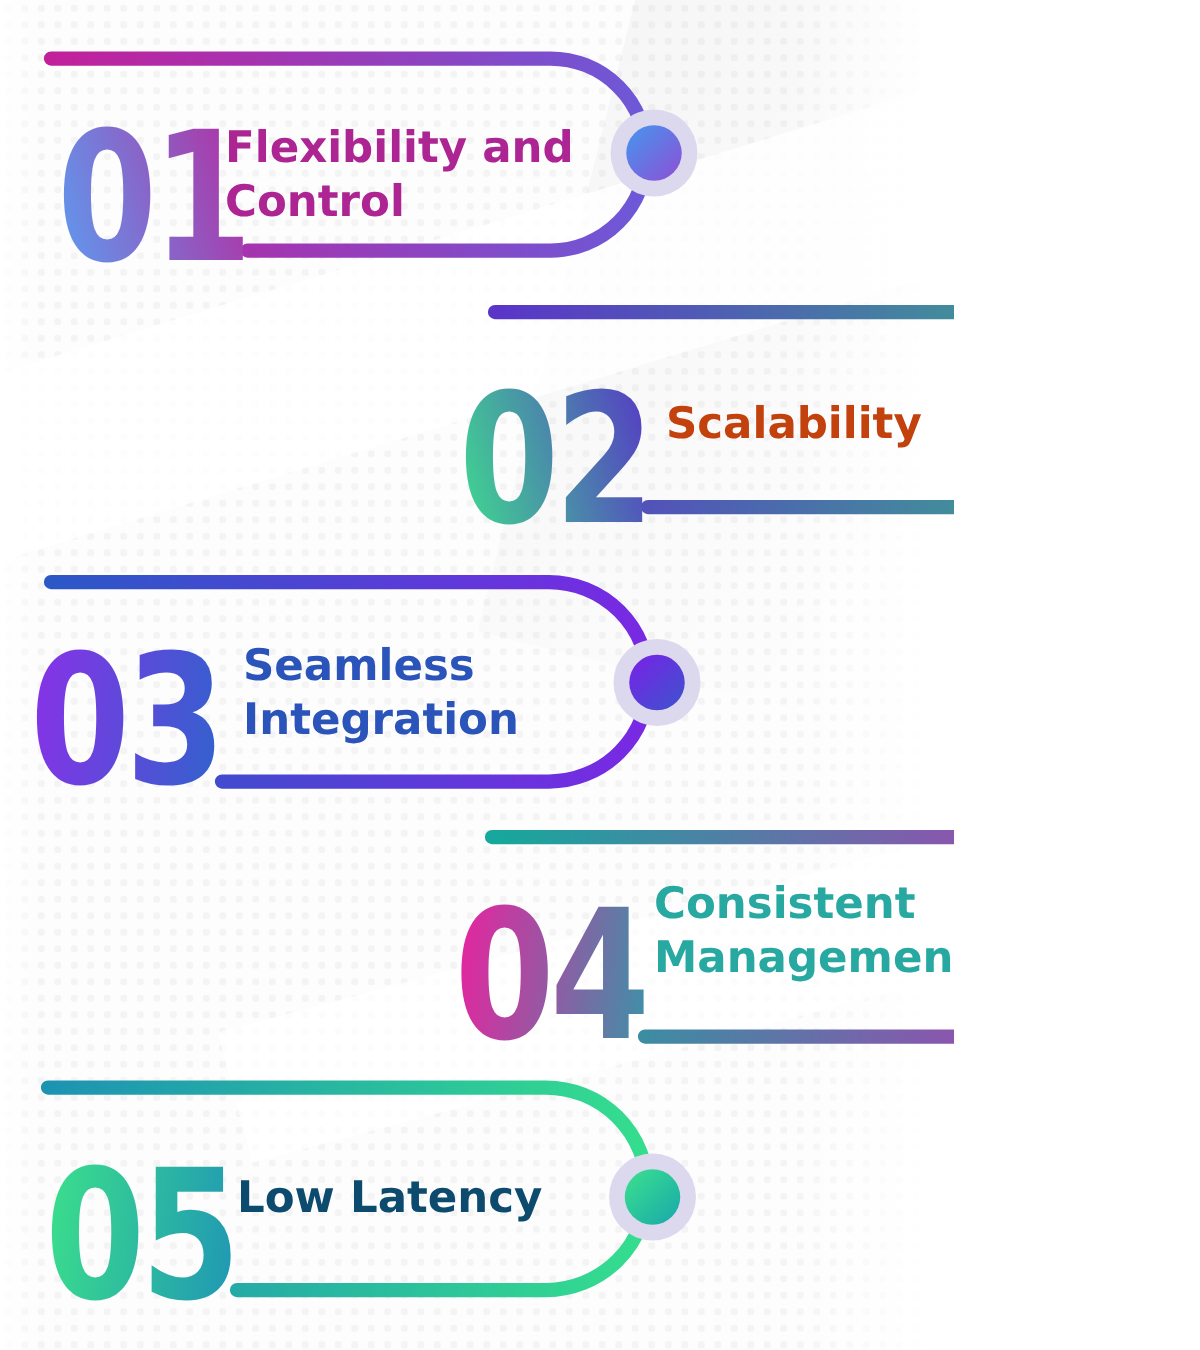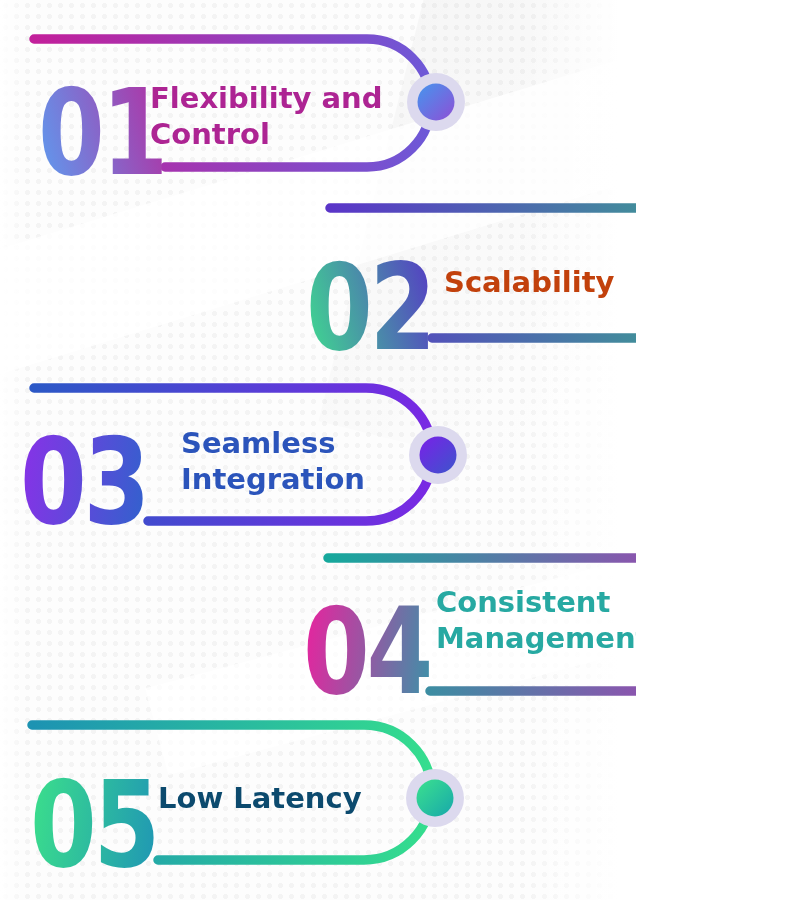--- a/index.html
+++ b/index.html
@@ -54,21 +54,21 @@
   .num3{left:20px;top:422px;background-image:linear-gradient(100deg,#8b30e8,#2f63cc);}
   .num4{left:303px;top:592px;background-image:linear-gradient(100deg,#ee1f9e,#3a93a8);}
   .num5{left:30px;top:765px;background-image:linear-gradient(100deg,#3ce18a,#1f95b5);}
   
   .title{
     position:absolute;
     font-size:29px;font-weight:bold;line-height:36px;
   }
   .title1{left:150px;top:80px;width:250px;color:#ad2493;}
   .title2{left:444px;top:264px;white-space:nowrap;color:#c2410c;}
-  .title3{left:162px;top:425px;width:215px;color:#2b54bb;margin-left:19px;}
+  .title3{left:162px;top:425px;width:215px;color:#2b54bb;}
   .title4{left:436px;top:584px;width:245px;color:#27a9a2;}
   .title5{left:158px;top:780px;white-space:nowrap;color:#0c4a6e;}
 </style>
 </head>
 <body>
 
 <div class="canvas">
 
   <div class="bg-dots bg-shape"></div>
   <div class="bg-shape bg-graywash"></div>

